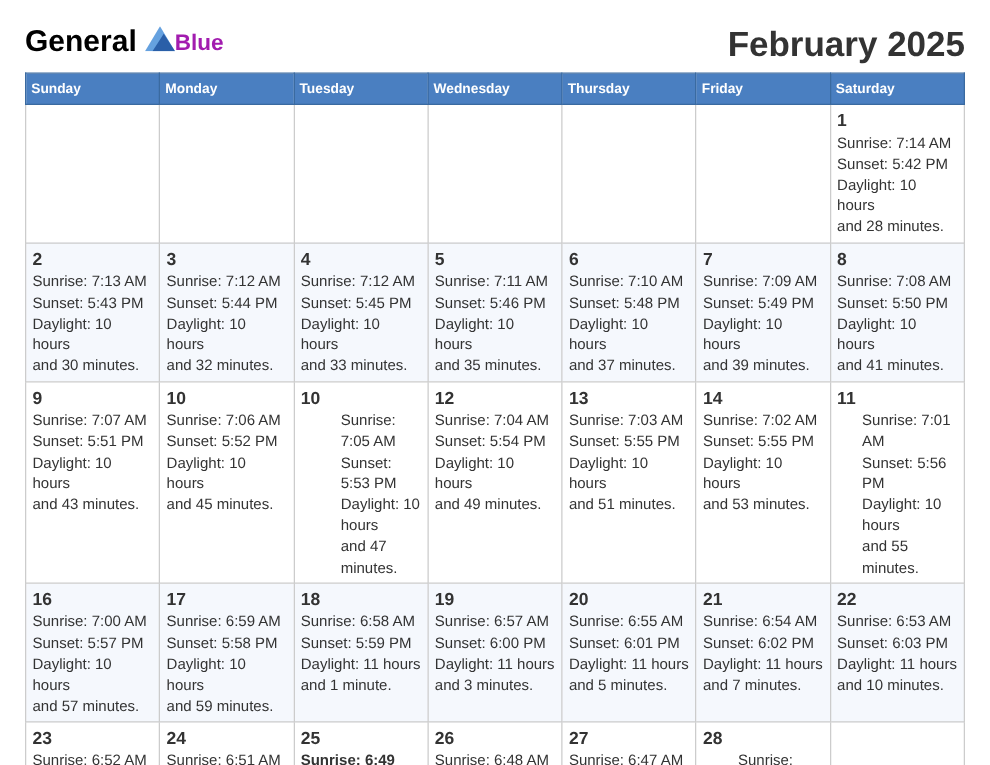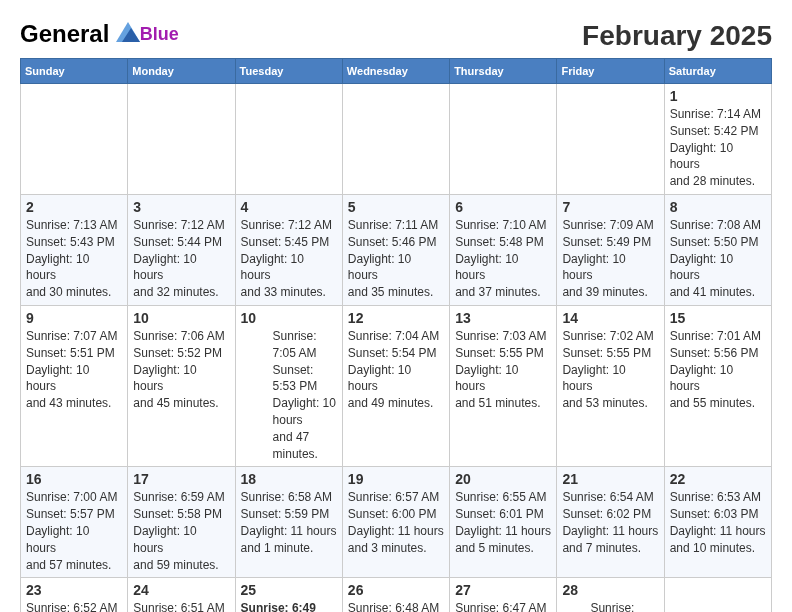--- a/index.html
+++ b/index.html
@@ -229,22 +229,22 @@
 and 51 minutes.</div>
         </td>
         <td>
           <span class="day-number">14</span>
           <div class="day-detail" style="white-space: pre-line;">Sunrise: 7:02 AM
 Sunset: 5:55 PM
 Daylight: 10 hours
 and 53 minutes.</div>
         </td>
         <td>
-          <span class="day-number">15</span>
-          <div class="day-detail" style="white-space: pre-line;">Sunrise: 7:01 AM
+          <span class="day-number">11</span>
+          <div class="day-detail" style="white-space: pre-line; margin-left: 20px;">Sunrise: 7:01 AM
 Sunset: 5:56 PM
 Daylight: 10 hours
 and 55 minutes.</div>
         </td>
       </tr>
       <tr>
         <td>
           <span class="day-number">16</span>
           <div class="day-detail" style="white-space: pre-line;">Sunrise: 7:00 AM
 Sunset: 5:57 PM

